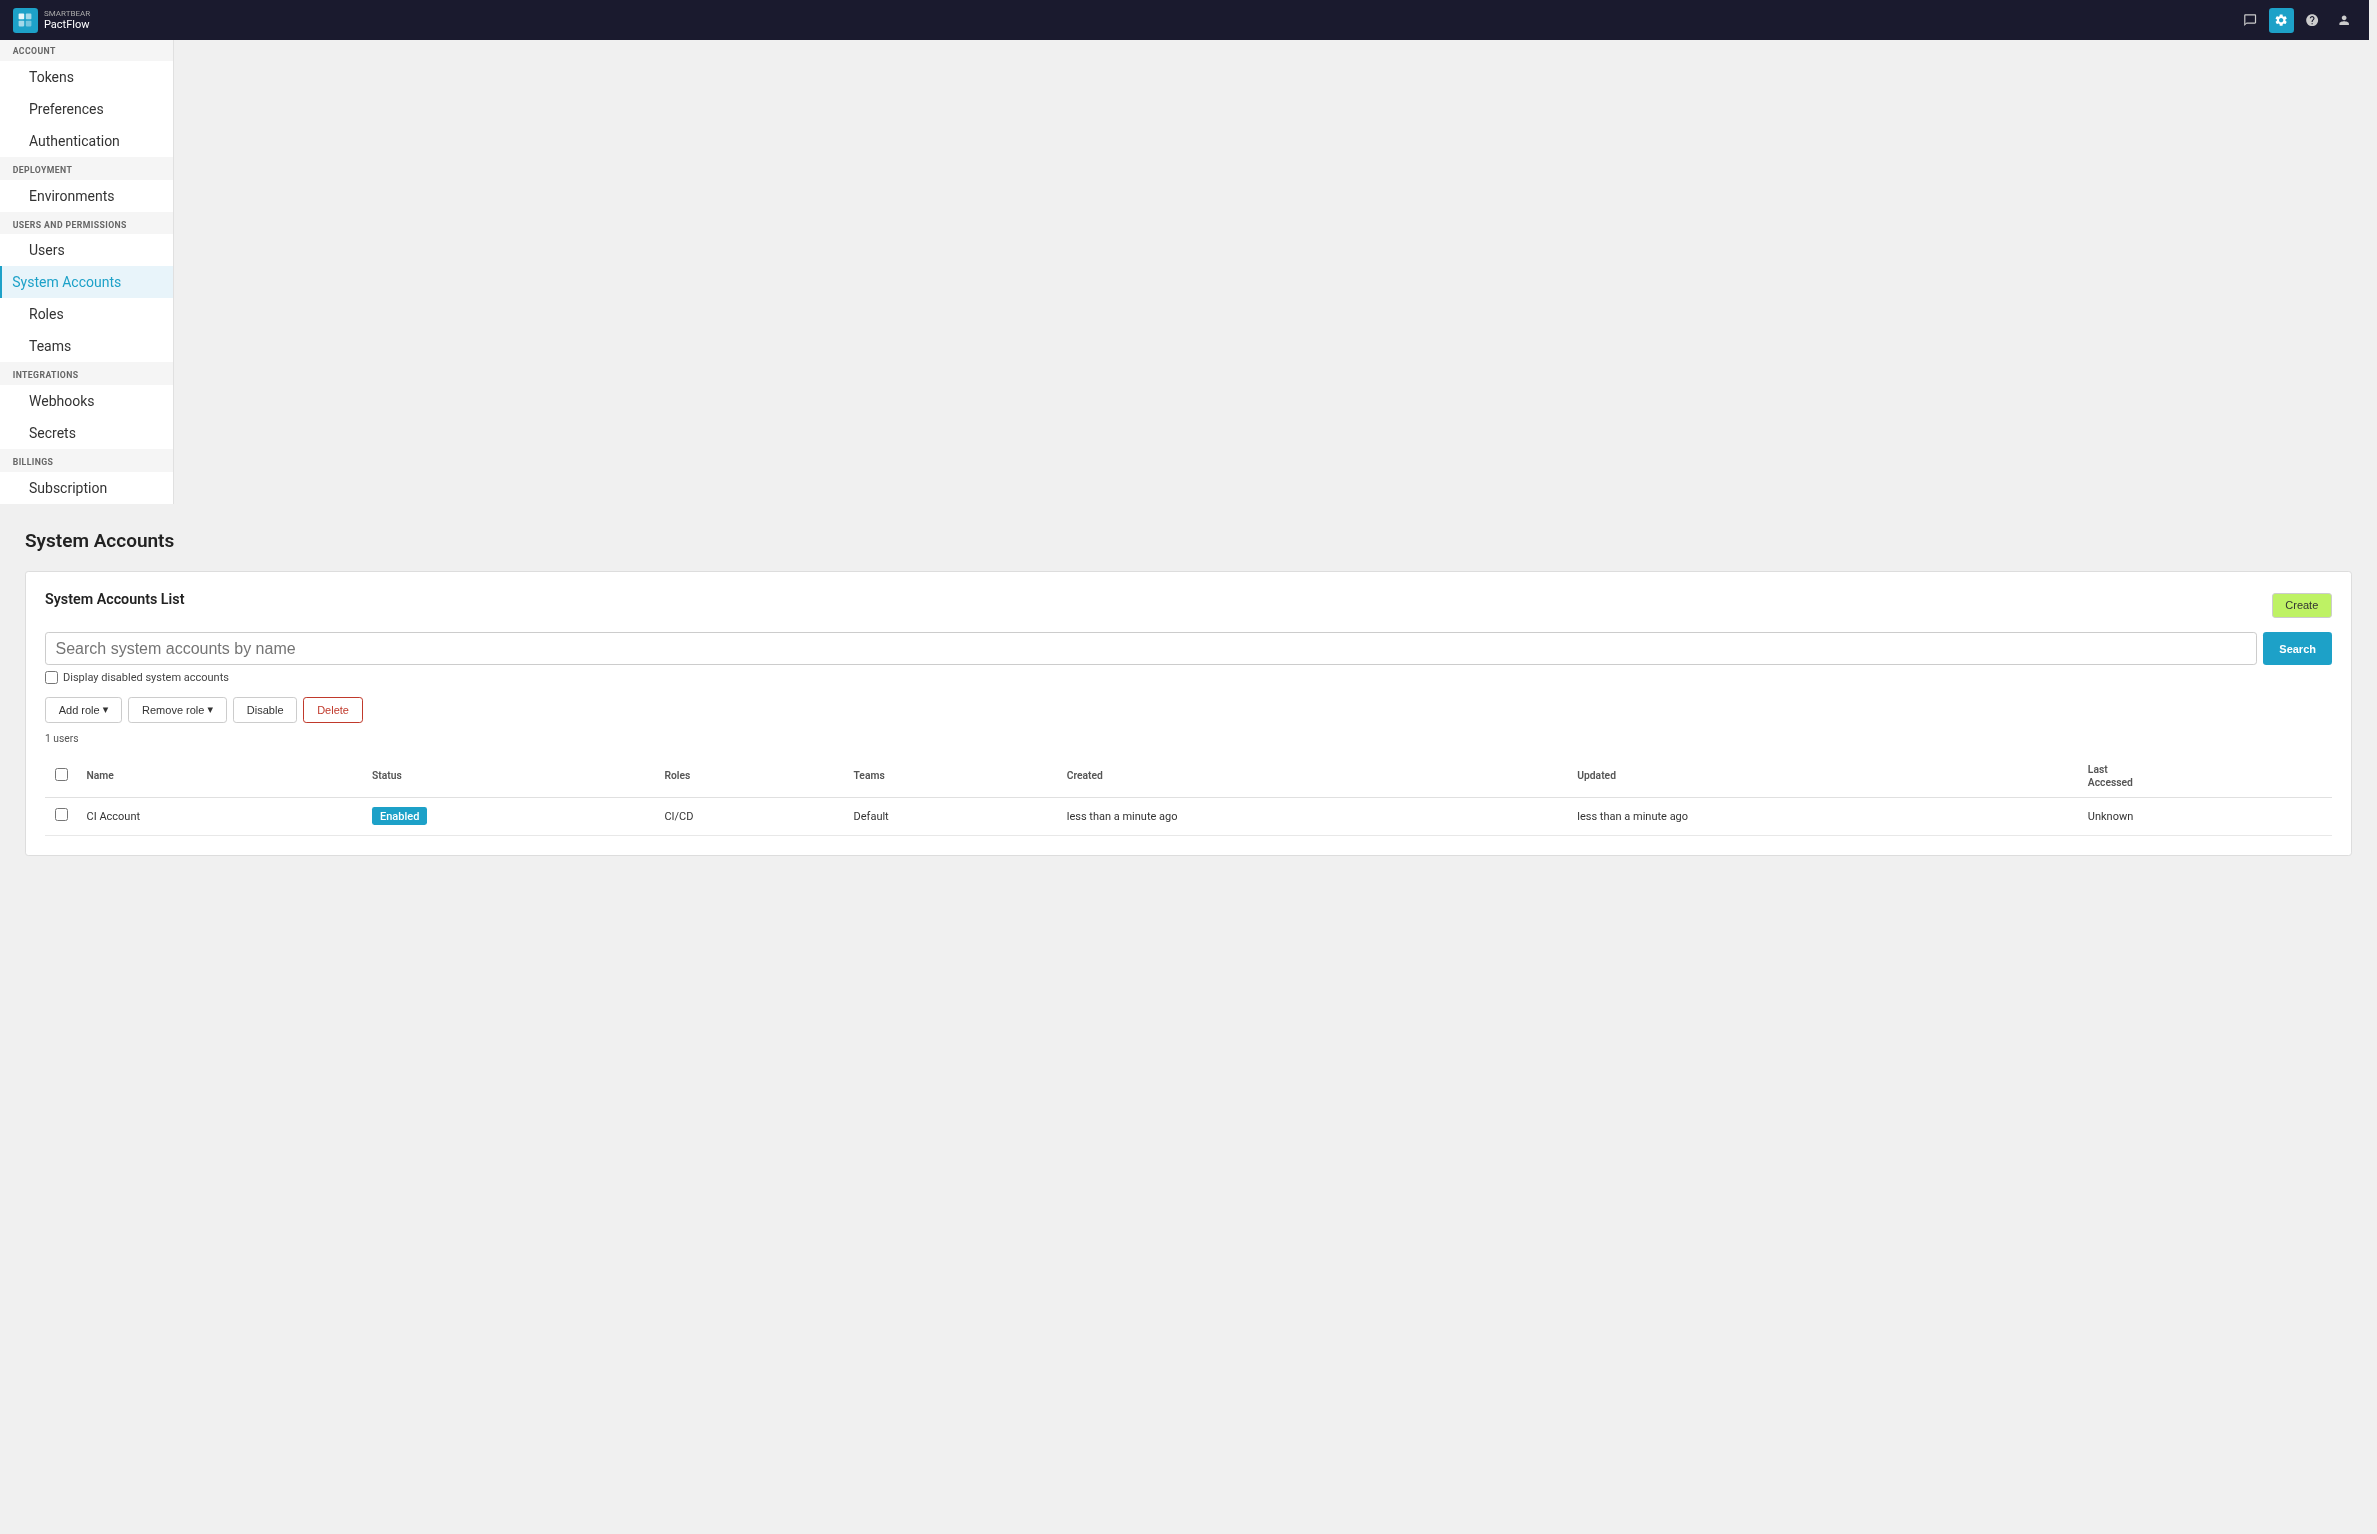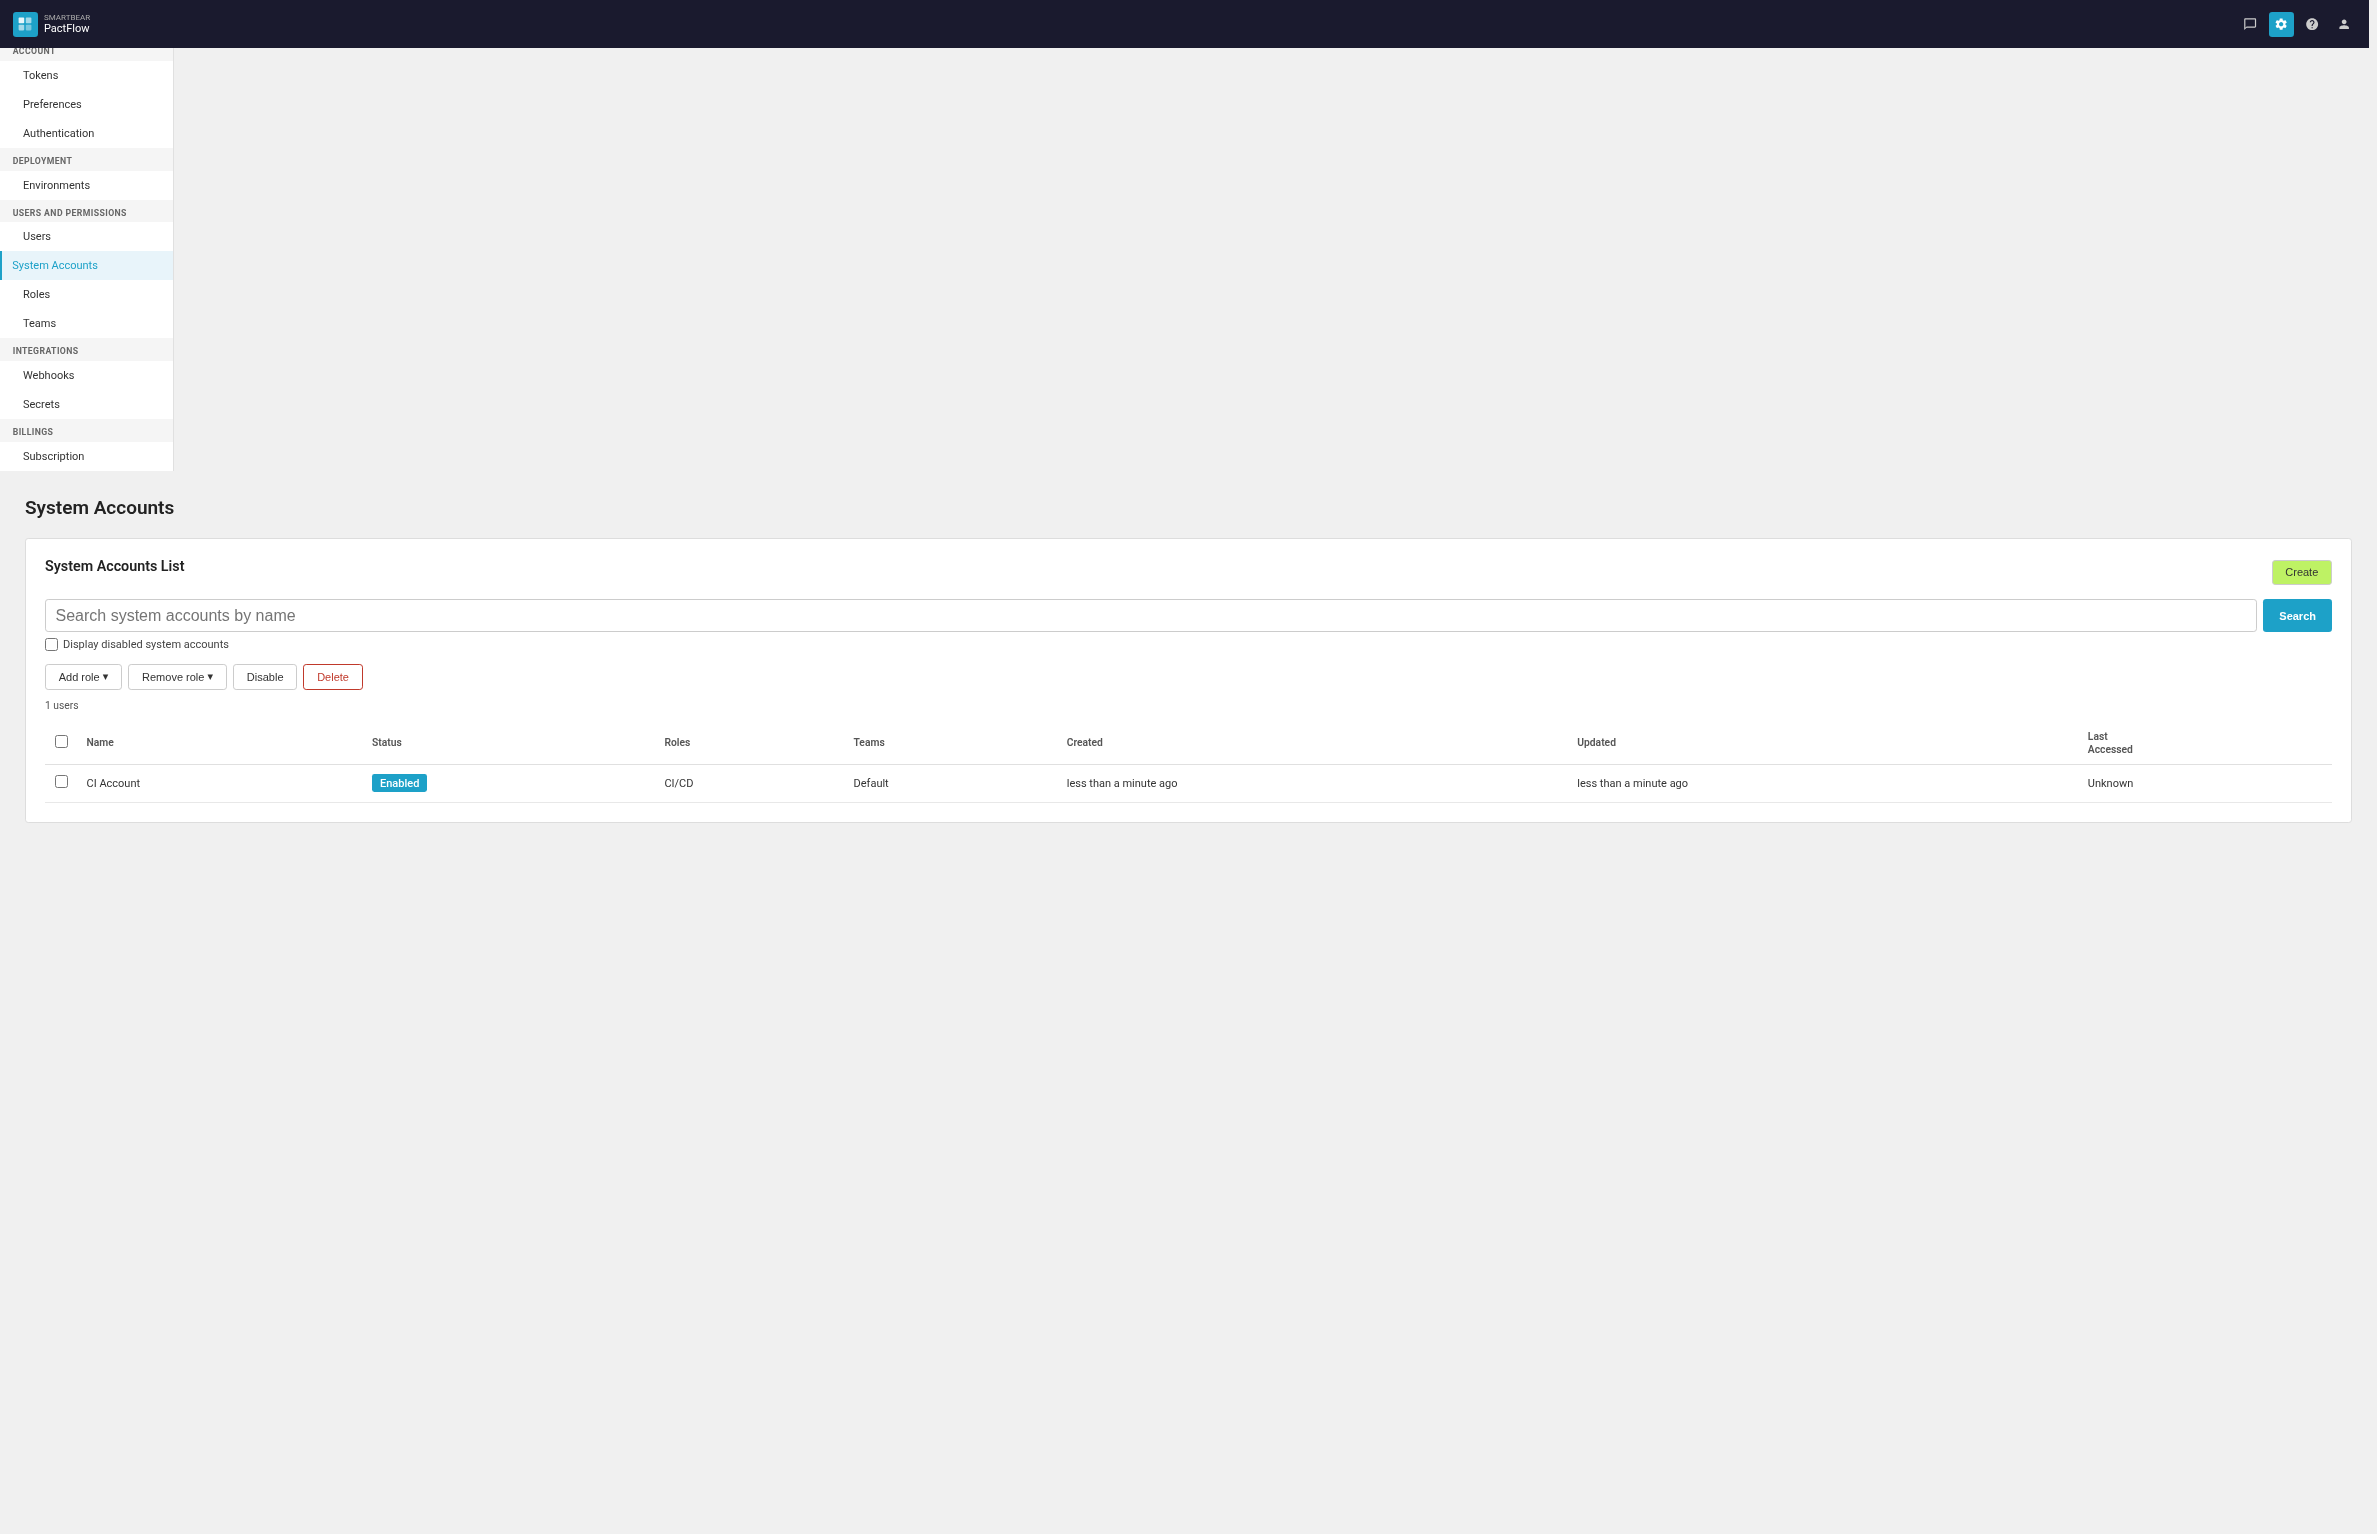--- a/index.html
+++ b/index.html
@@ -1,21 +1,21 @@
 <!DOCTYPE html>
 <html style="font-size:12.7px"><head>
   <meta charset="utf-8">
   <style>
     * { box-sizing: border-box; margin: 0; padding: 0; }
     body { font-family: -apple-system, BlinkMacSystemFont, 'Segoe UI', Roboto, sans-serif; font-size: 11px; background: #f0f0f0; }
 
     
     .topnav {
       background: #1a1a2e;
-      height: 48px;
+      height: 40px;
       display: flex;
       align-items: center;
       justify-content: space-between;
       padding: 0 12.7px;
       position: fixed;
       top: 0; left: 0; right: 8px;
       z-index: 100;
     }
     .topnav-logo {
       display: flex;
@@ -79,24 +79,24 @@
     .sidebar-section-label {
       padding: 8px 12.7px 4.8px;
       font-size: 8.7px;
       font-weight: 700;
       color: #666;
       text-transform: uppercase;
       letter-spacing: 0.4px;
       background: #f5f5f5;
     }
     .sidebar-item {
-      padding: 8px 23px;
+      padding: 8px 29px;
       cursor: pointer;
       color: #333;
-      font-size: 11px;
+      font-size: 14px;
       display: block;
       text-decoration: none;
     }
     .sidebar-item.active {
       background: #e8f4fa;
       color: #1da1c8;
       border-left: 2.4px solid #1da1c8;
       padding-left: 10.3px;
     }
 

